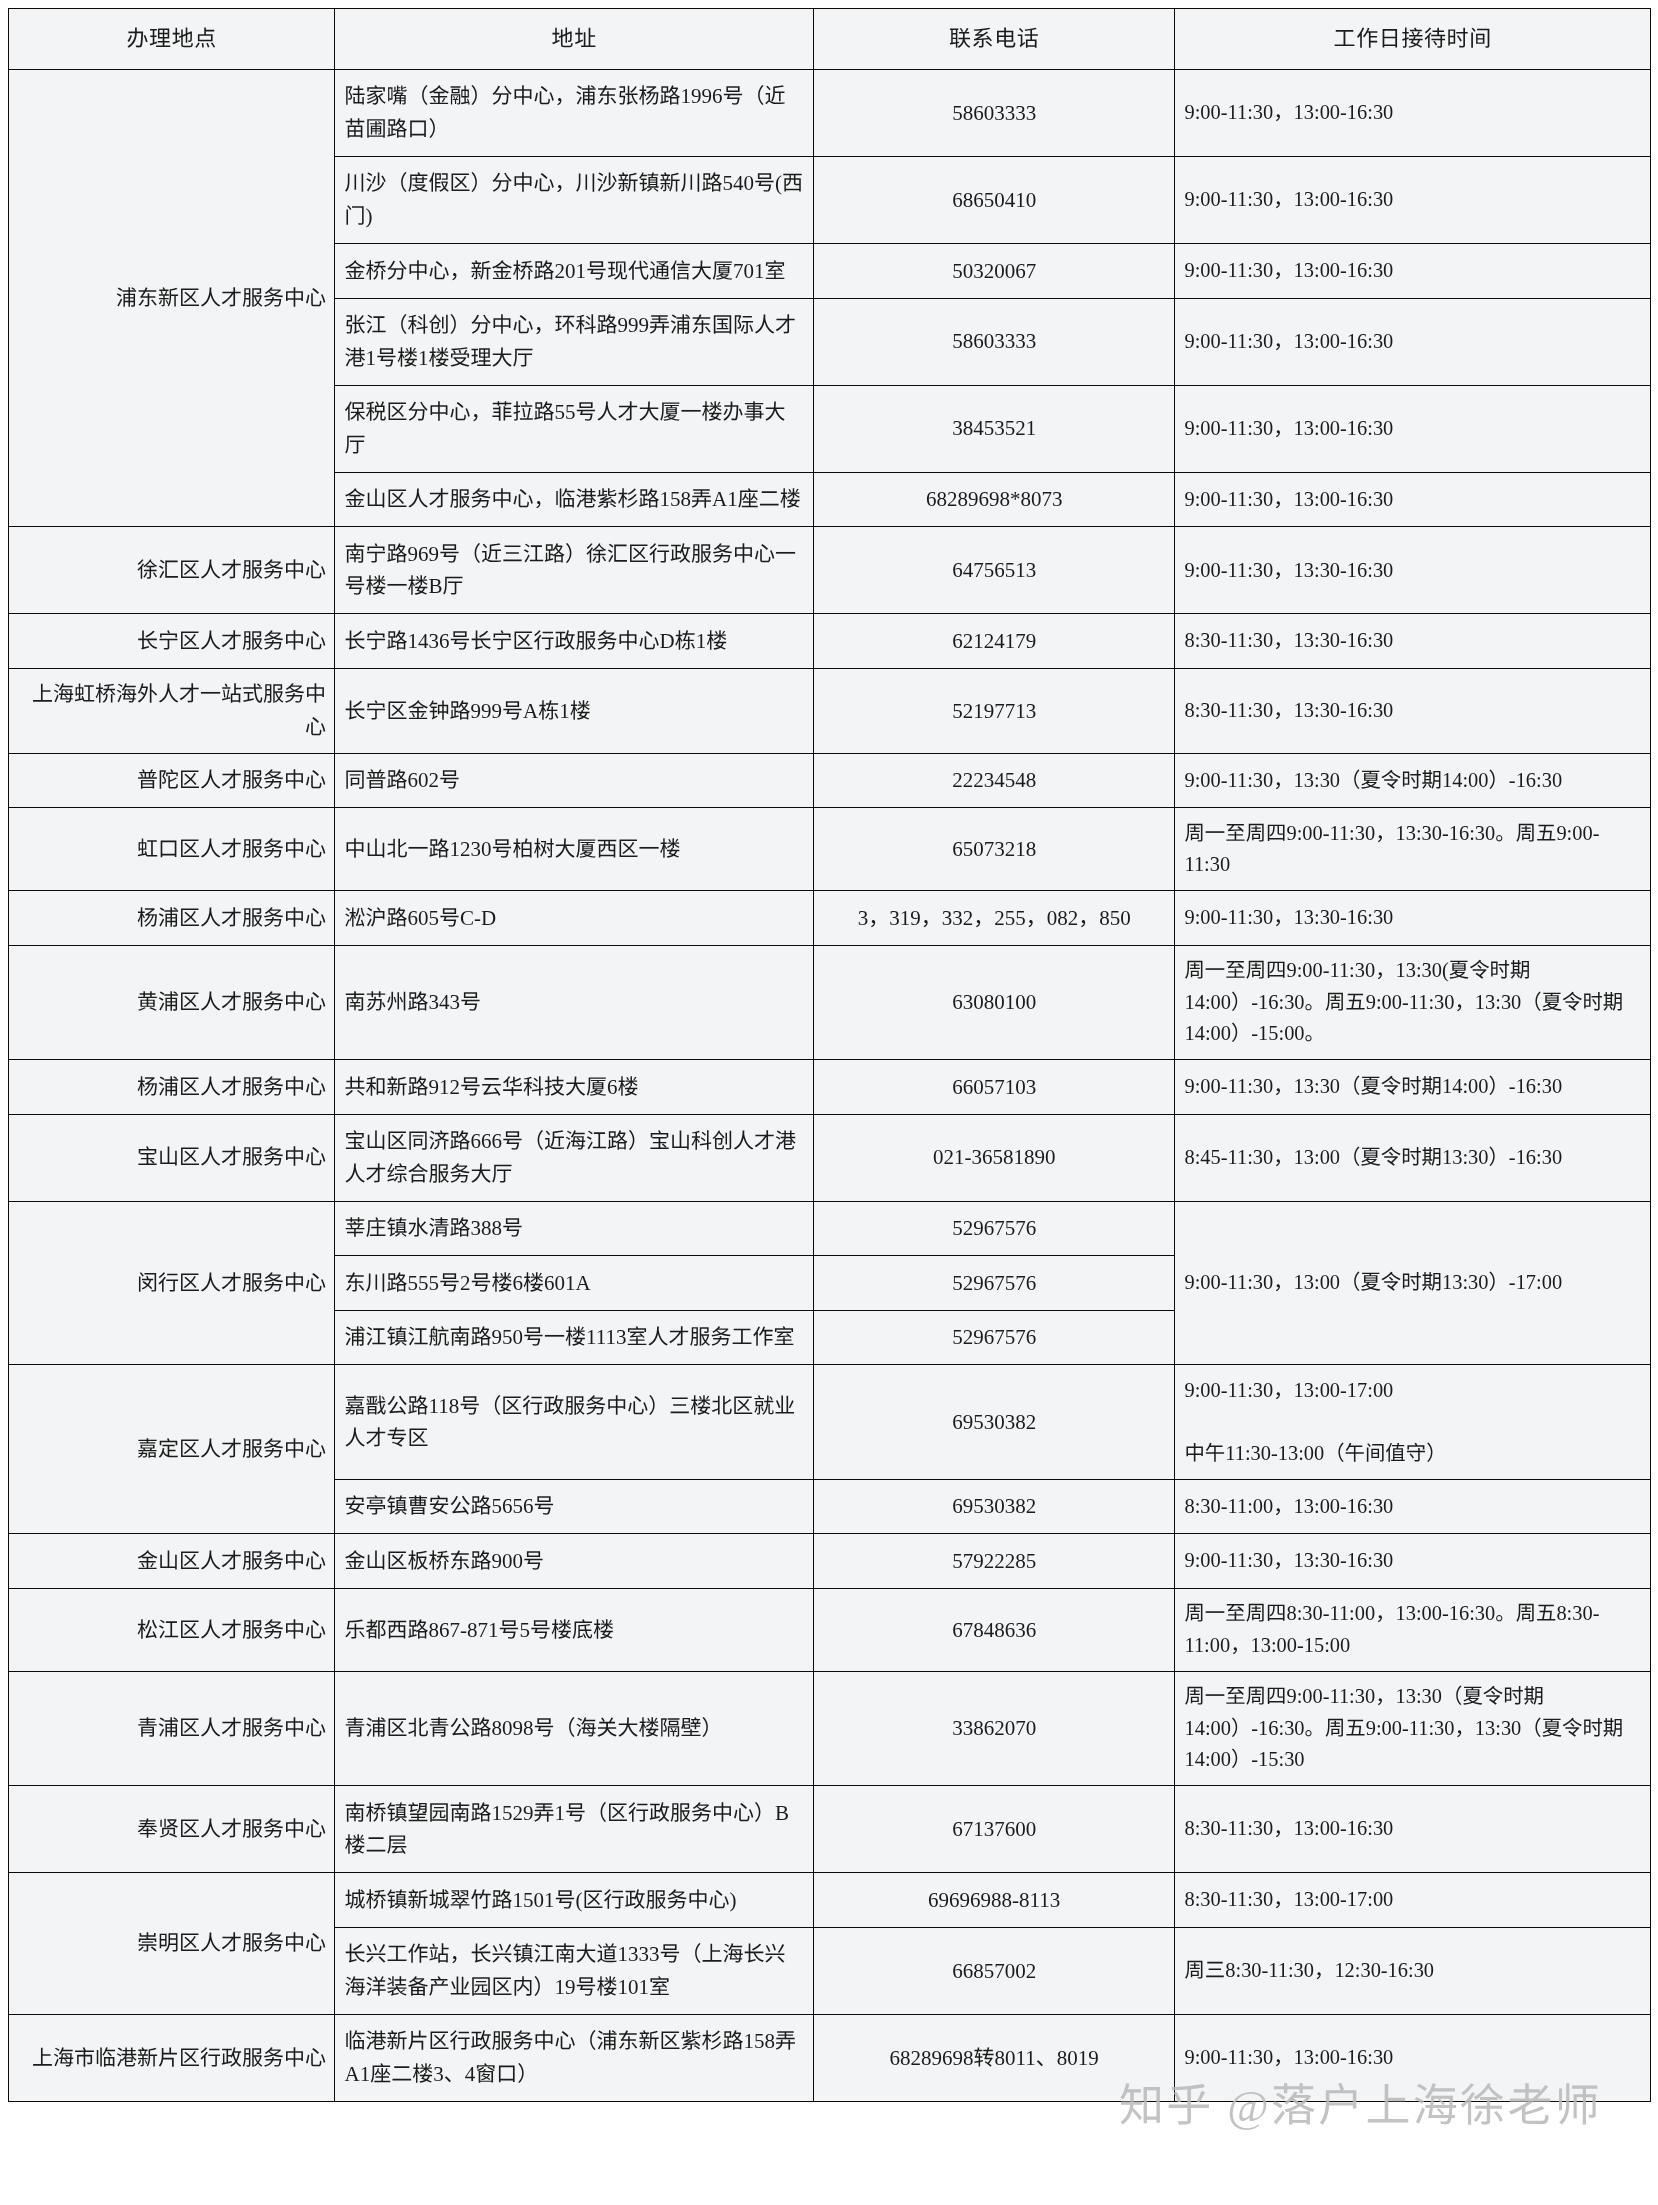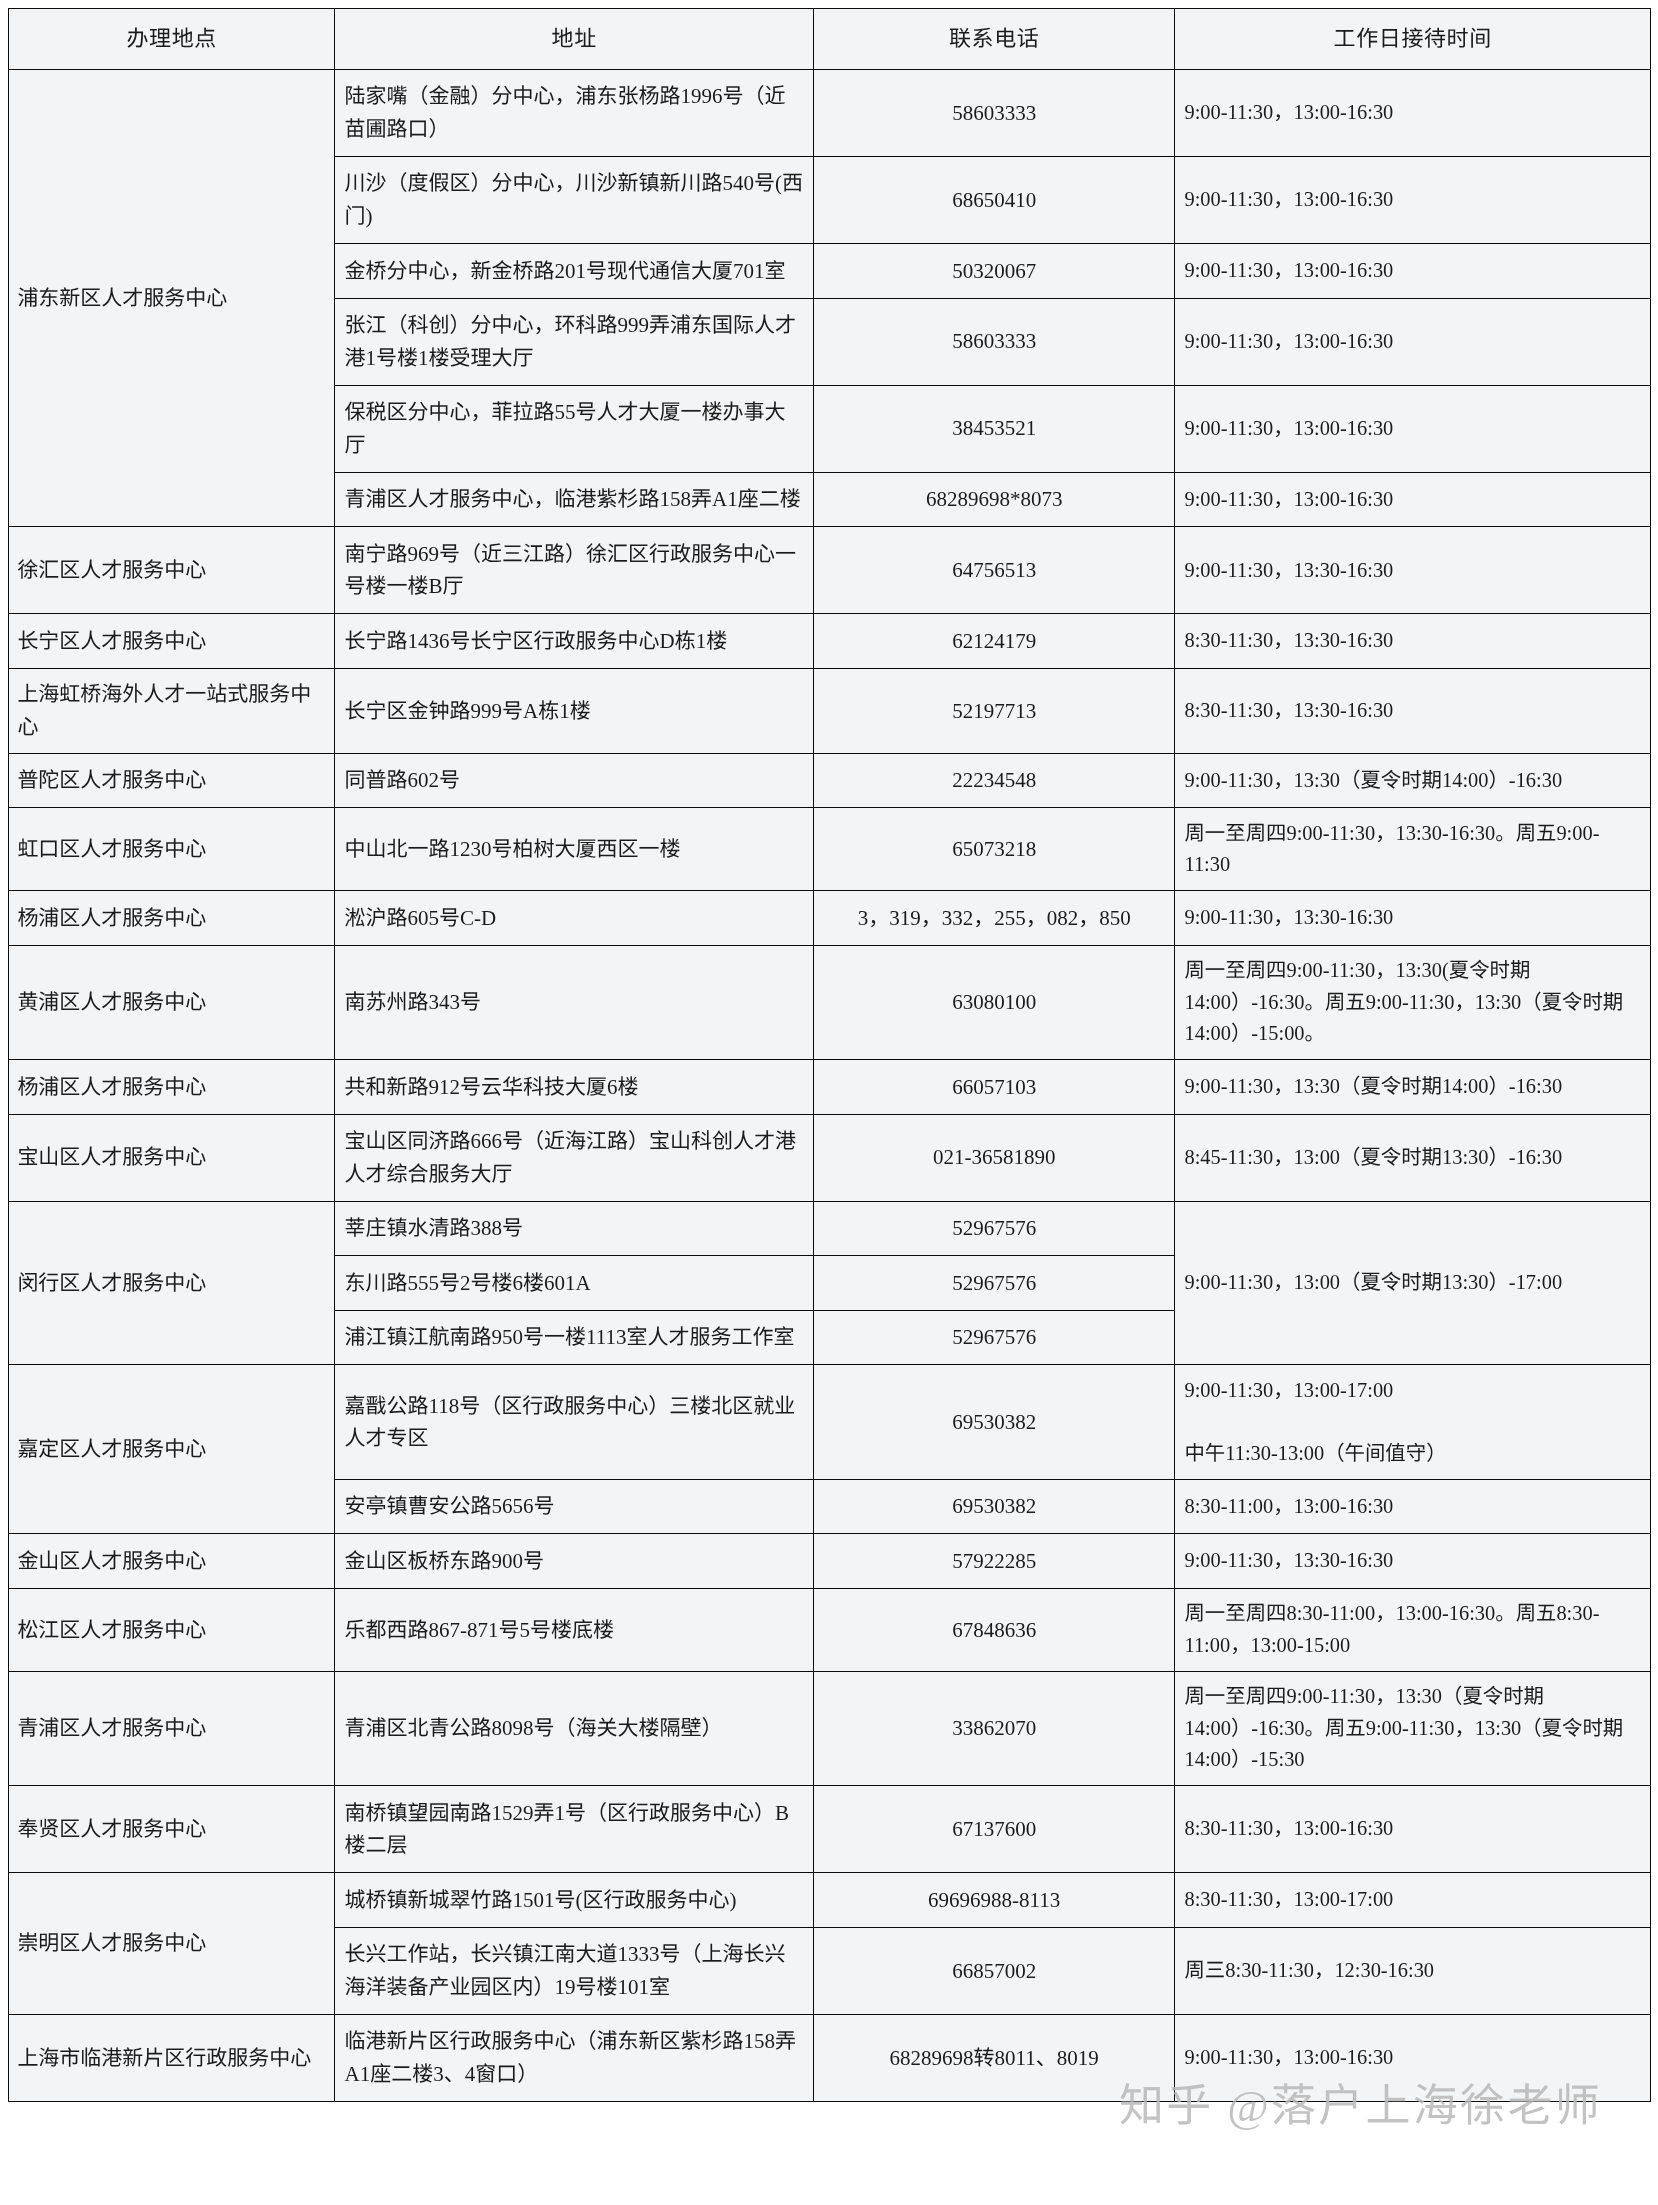--- a/index.html
+++ b/index.html
@@ -45,21 +45,21 @@
     vertical-align: middle;
     line-height: 1.55;
   }
   table.office-table th {
     text-align: center;
     font-size: 22px;
     padding: 12.8px 5.8px;
     letter-spacing: 0.6px;
   }
   td.cell-place {
-    text-align: left;
+    text-align: right;
     font-size: 21px;
     padding: 9.3px 8.2px;
   }
   td.cell-addr {
     text-align: left;
     font-size: 21px;
     padding: 10.5px 9.3px;
   }
   td.cell-phone {
     text-align: center;
@@ -127,21 +127,21 @@
           <td class="cell-addr">张江（科创）分中心，环科路999弄浦东国际人才港1号楼1楼受理大厅</td>
           <td class="cell-phone">58603333</td>
           <td class="cell-time">9:00-11:30，13:00-16:30</td>
         </tr>
         <tr>
           <td class="cell-addr">保税区分中心，菲拉路55号人才大厦一楼办事大厅</td>
           <td class="cell-phone">38453521</td>
           <td class="cell-time">9:00-11:30，13:00-16:30</td>
         </tr>
         <tr>
-          <td class="cell-addr">青浦区人才服务中心，临港紫杉路158弄A1座二楼</td>
+          <td class="cell-addr">金山区人才服务中心，临港紫杉路158弄A1座二楼</td>
           <td class="cell-phone">68289698*8073</td>
           <td class="cell-time">9:00-11:30，13:00-16:30</td>
         </tr>
         <tr>
           <td class="cell-place">徐汇区人才服务中心</td>
           <td class="cell-addr">南宁路969号（近三江路）徐汇区行政服务中心一号楼一楼B厅</td>
           <td class="cell-phone">64756513</td>
           <td class="cell-time">9:00-11:30，13:30-16:30</td>
         </tr>
         <tr>

